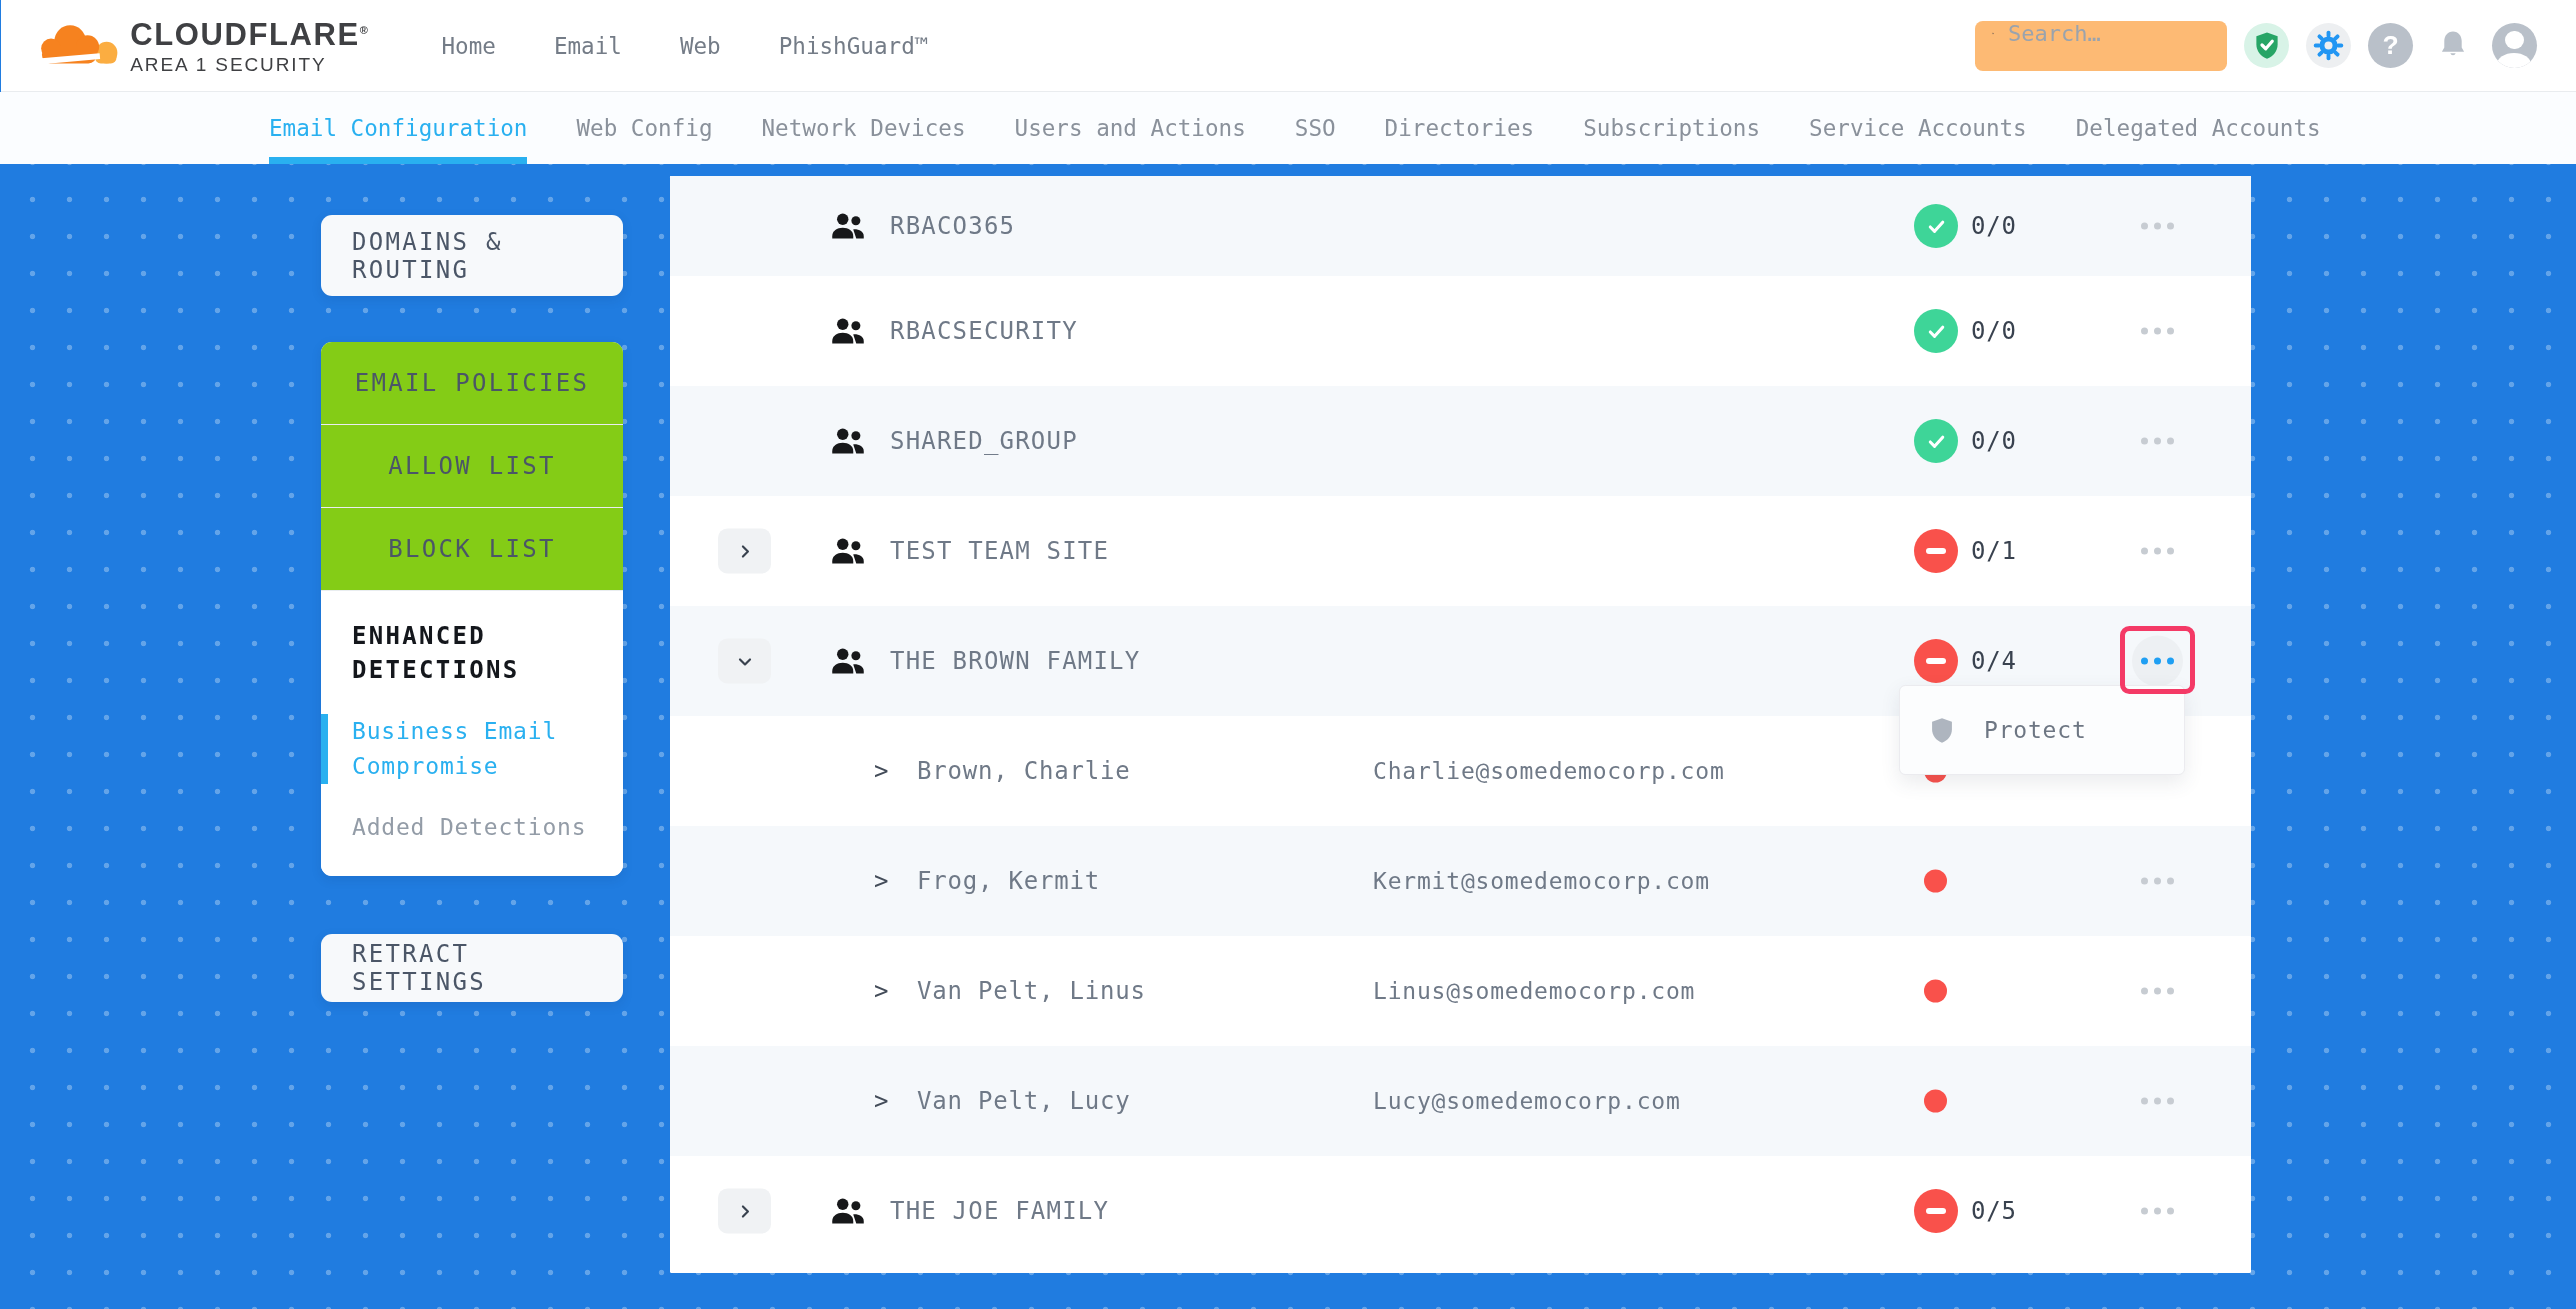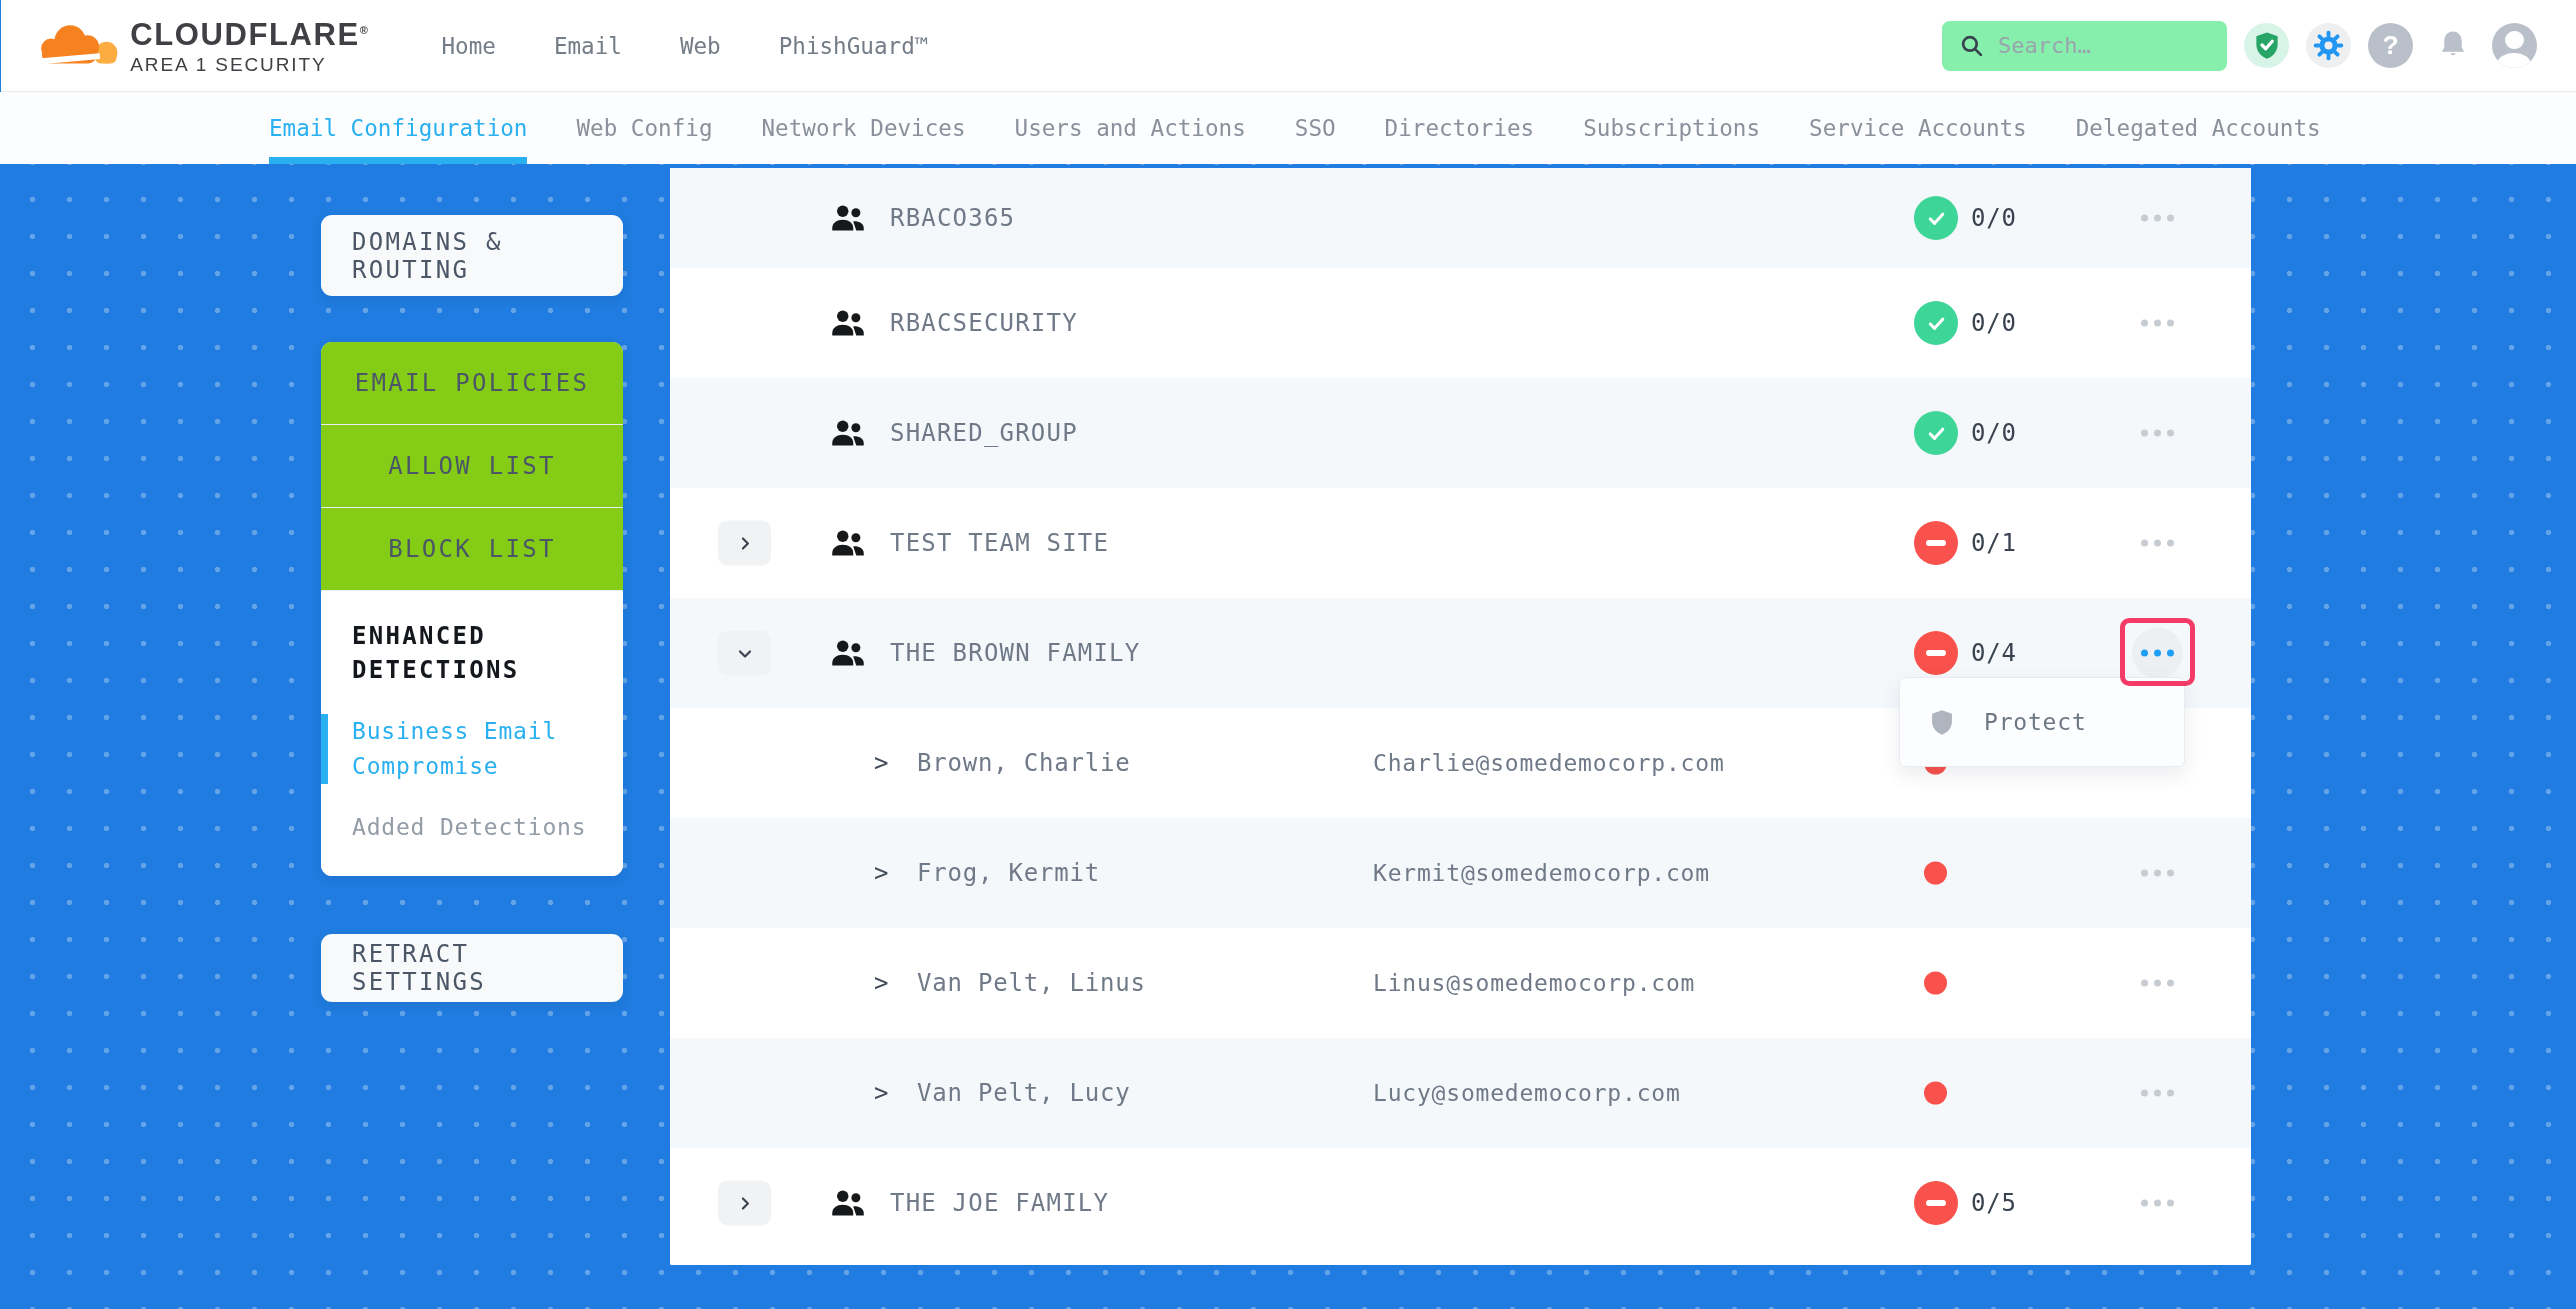--- a/index.html
+++ b/index.html
@@ -11,22 +11,22 @@
             border-bottom:1.6px solid #e9ecef; display:flex; align-items:center; z-index:50; }
   .logo-block { display:flex; align-items:flex-start; margin-left:36px; }
   .logo-cloud { width:87px; height:50px; margin-top:6.2px; }
   .logo-text { margin-left:6.2px; font-family:"Liberation Sans",sans-serif; color:#3f4043; }
   .brand { font-size:31px; font-weight:bold; letter-spacing:1.6px; line-height:33px; }
   .brand sup { font-size:11px; }
   .product { font-size:19px; font-weight:normal; letter-spacing:1.9px; line-height:25px; }
   .top-nav { display:flex; gap:58px; margin-left:72px; }
   .top-nav .nav-item { font-size:22.6px; color:#747c87; cursor:pointer; }
   .header-right { margin-left:auto; margin-right:40px; display:flex; align-items:center; gap:17px; }
-  .searchbox { width:285px; height:50px; background:#86efac; border-radius:7.8px; display:flex;
-               align-items:center; padding:0 17px; gap:14px; }
+  .searchbox { width:252px; height:50px; background:#fdba74; border-radius:7.8px; display:flex;
+               align-items:flex-start; padding:0 17px; gap:14px; }
   .searchbox input { border:none; outline:none; background:transparent; width:202px;
                      font-family:inherit; font-size:22px; color:#4a535f; }
   .searchbox input::placeholder { color:#9aa3ad; }
   .circle-ic { width:45px; height:45px; border-radius:50%; display:flex; align-items:center;
                justify-content:center; cursor:pointer; position:relative; }
   .ic-shield-wrap { background:#d8f3e7; }
   .ic-gear-wrap { background:#edeff1; }
   .ic-help { background:#b9c0c9; color:#ffffff; font-size:26.5px; font-weight:bold;
              font-family:"Liberation Sans",sans-serif; }
   .ic-avatar { background:#b9c0c9; overflow:hidden; }
@@ -62,21 +62,21 @@
   .enh-section { background:#ffffff; padding:28px 22px 31px 31px; }
   .enh-title { font-size:24px; font-weight:bold; letter-spacing:2.3px; color:#14171c;
                line-height:34px; cursor:pointer; }
   .sub-item { font-size:23px; line-height:35px; letter-spacing:0.8px; margin-top:26.5px;
               color:#939ca7; cursor:pointer; }
   .sub-item.active { color:#29b0f0; border-left:7px solid #29b0f0;
                      margin-left:-31px; padding-left:24px; }
   .retract-card { margin-top:58px; height:68px; }
 
   
-  .table-wrap { position:absolute; left:670px; top:4px; width:1581px; height:1097px;
+  .table-wrap { position:absolute; left:670px; top:12px; width:1581px; height:1097px;
                 background:#ffffff; border-radius:1.6px; }
   .row { position:relative; height:110px; background:#ffffff; }
   .row.shade { background:#f5f8fb; }
   .row.first { height:100px; }
   .vcenter { position:absolute; top:50%; transform:translateY(-50%); }
   .expand-btn { left:48px; width:53px; height:45px; background:#f0f2f4; border-radius:9.3px;
                 display:flex; align-items:center; justify-content:center; cursor:pointer; }
   .group-icon { left:160px; width:36px; height:31px; }
   .g-name { left:220px; font-size:24px; letter-spacing:1.2px; color:#6f7987; white-space:nowrap; }
   .m-caret { left:204px; font-size:24px; color:#434c59; }

